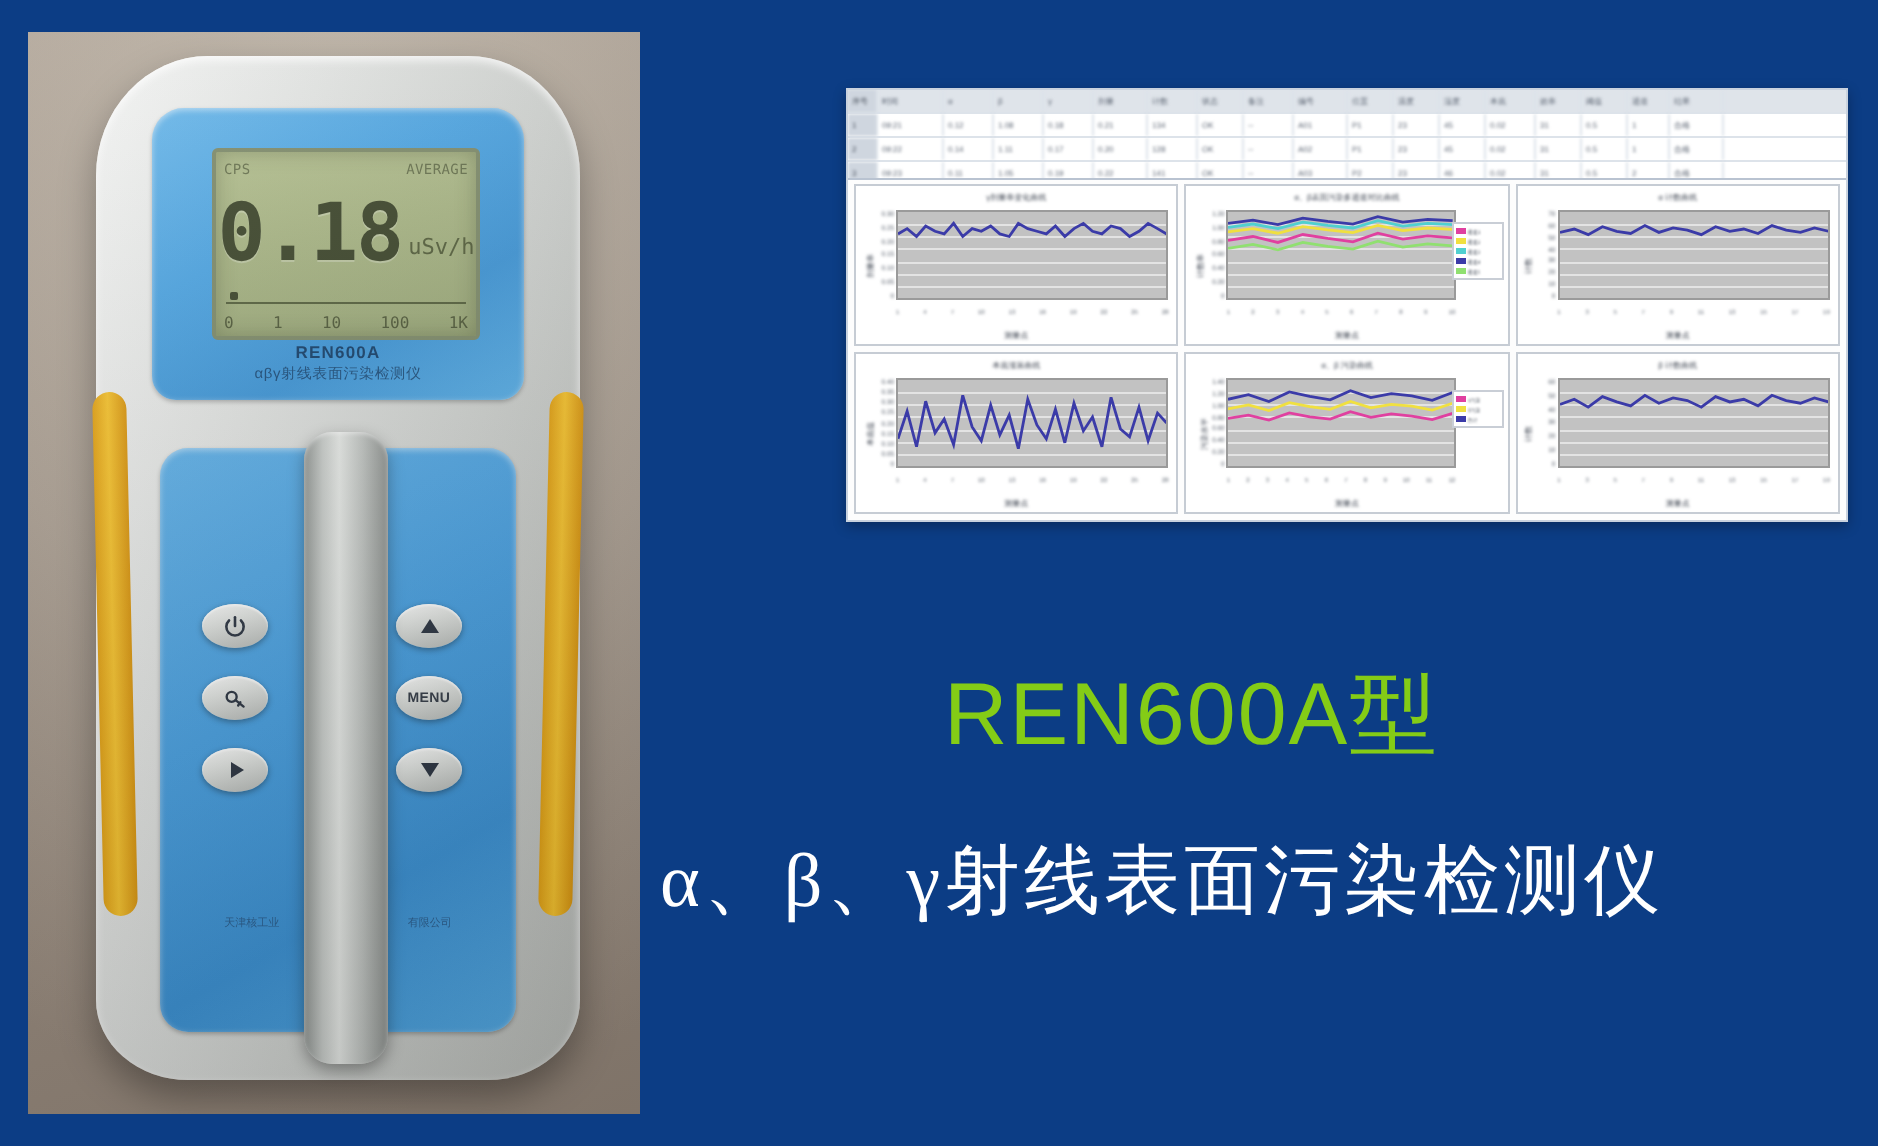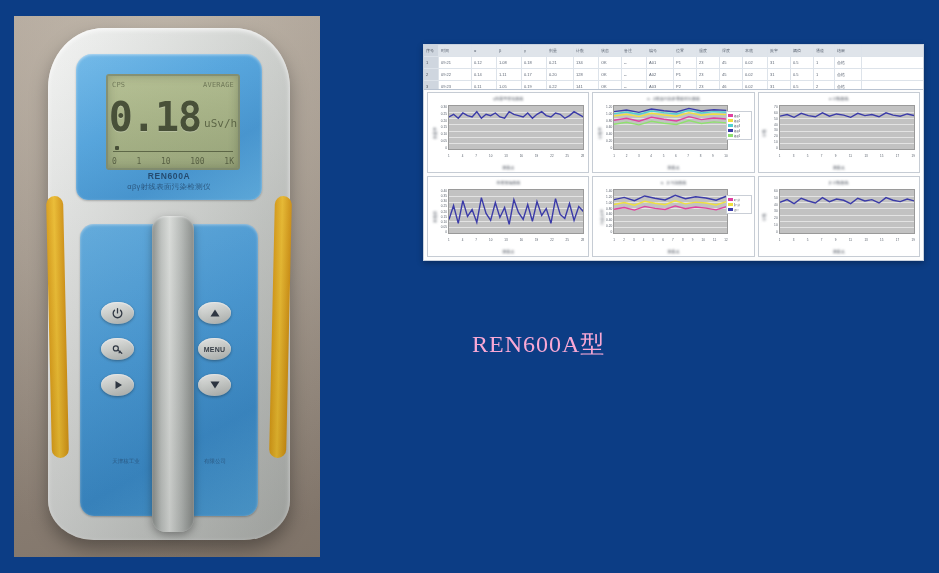--- a/index.html
+++ b/index.html
@@ -211,22 +211,22 @@
   .lg-sw{width:5px;height:3px;flex:0 0 5px;}
   .lg-tx{
     font-family:"Liberation Sans",sans-serif;font-size:2.6px;color:#4a525e;
     white-space:nowrap;overflow:hidden;filter:blur(.6px);
   }
   .p-plot svg{position:absolute;inset:0;width:100%;height:100%;}
 
   
   .title-main{
     position:absolute;left:472px;top:328px;
-    font-family:Liberation Serif, serif;
-    font-size:24px;color:#f9a8d4;letter-spacing:1px;white-space:nowrap;
+    font-family:Liberation Sans, sans-serif;
+    font-size:44px;color:#84cc16;letter-spacing:1px;white-space:nowrap;
   }
   .title-sub{
     position:absolute;left:330px;top:415px;
     font-family:"Liberation Serif",serif;
     font-size:38px;color:#ffffff;letter-spacing:2px;white-space:nowrap;
   }
 </style>
 </head>
 <body>
 
@@ -661,14 +661,15 @@
             <span>15</span>
             <span>17</span>
             <span>19</span>
           </div>
           <div class="p-xlab">测量点</div>
         </div>
       </div>
   </div>
 
   <div class="title-main">REN600A型</div>
+  <div class="title-sub">α、β、γ射线表面污染检测仪</div>
 
 </div>
 
 </body></html>

